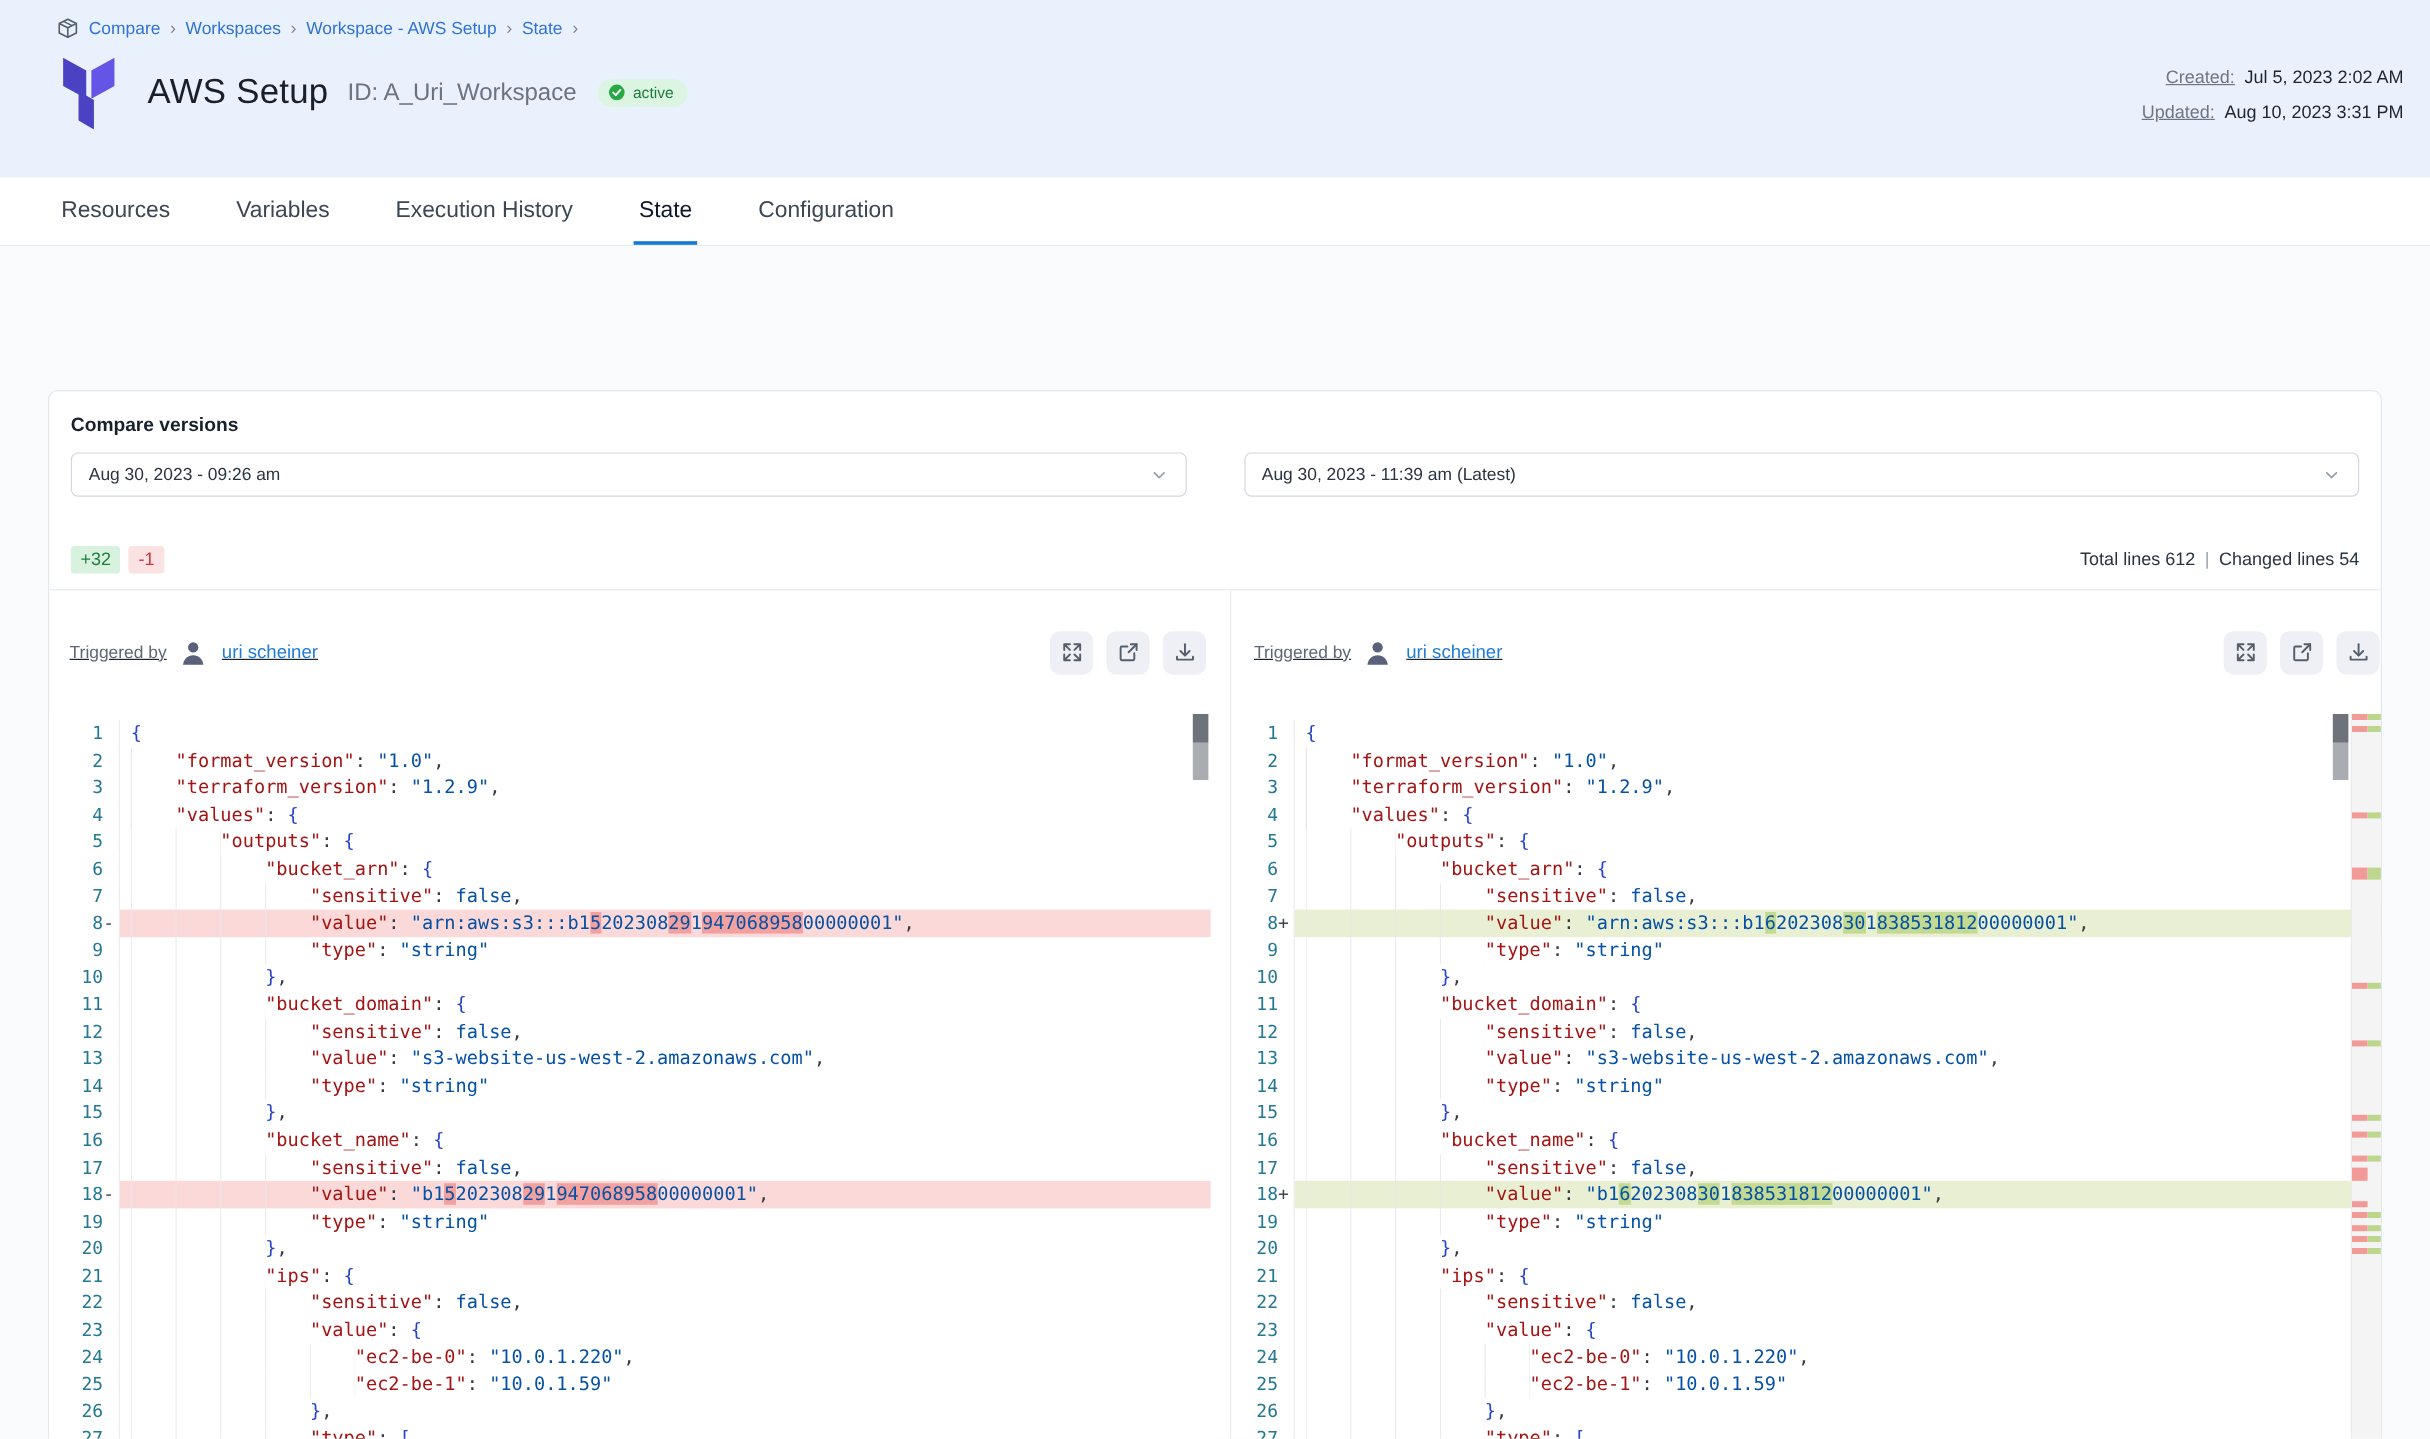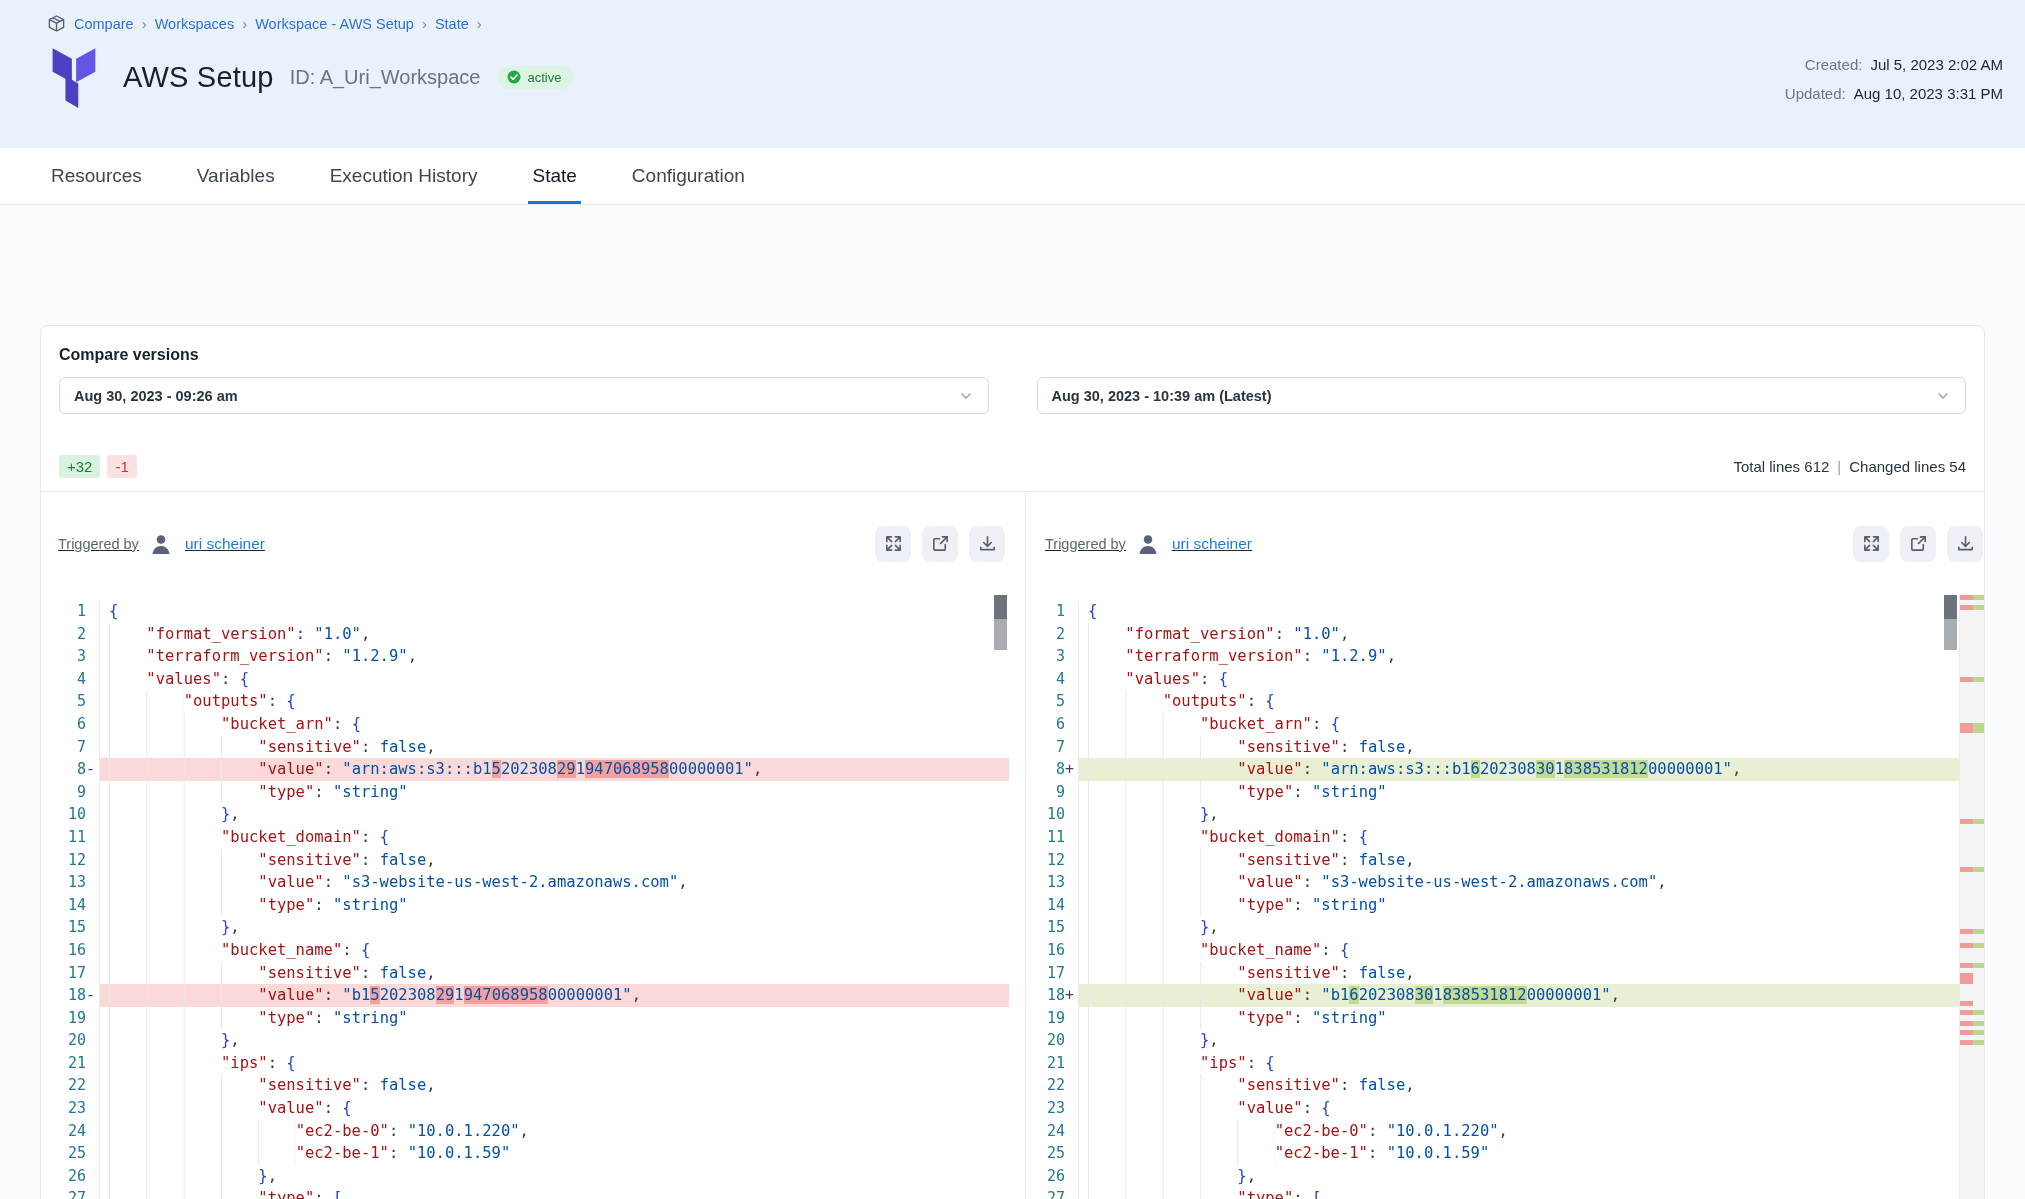--- a/index.html
+++ b/index.html
@@ -12,41 +12,41 @@
   .crumbs .crumb { color:#2f72d3; cursor:pointer; }
   .crumbs .sep { color:#7c8696; font-size:15px; }
   .brand { position:absolute; left:47px; top:46px; display:flex; align-items:center; }
   .logo { width:54px; height:62px; margin-right:22px; }
   .title { font-size:29px; font-weight:500; color:#18202c; letter-spacing:.2px; }
   .wsid { font-size:20px; color:#6a7380; margin-left:16px; }
   .badge { display:inline-flex; align-items:center; gap:6px; background:#dcf5e2; color:#1f7a3d;
            font-size:13px; font-weight:500; border-radius:12px; padding:4px 12px 4px 9px; margin-left:18px; }
   .meta { position:absolute; right:22px; top:56px; text-align:right; font-size:15px; }
   .meta .row { margin-bottom:12px; }
-  .meta .lab { color:#6e7683; margin-right:8px; }
+  .meta .lab { color:#6e7683; margin-right:8px;text-decoration:underline; }
   .meta .val { color:#1d2530; }
 
   
   .tabbar { position:absolute; left:0; top:148px; width:2025px; height:57px; background:#fff;
             border-bottom:1px solid #e7eaee; display:flex; align-items:stretch; padding-left:47px; }
   .tab { font-size:19px; color:#3d4754; margin-right:47px; display:flex; align-items:center;
          border-bottom:3px solid transparent; padding:2px 4px 0; cursor:pointer; }
   .tab.active { color:#101828; border-bottom-color:#1479d2; }
 
   
   .content { position:absolute; left:0; top:206px; width:2025px; height:993px; background:#fafbfd; }
   .card { background:#fff; border:1px solid #e4e8ed; border-radius:8px; }
   .card1 { position:absolute; left:40px; right:40px; top:47px; height:52px; display:flex; align-items:center; padding:0 19px; }
   .fname { font-size:15.5px; font-weight:bold; color:#1b2430; }
   .fdiv { width:1px; height:20px; background:#d6dae0; margin:0 14px; }
   .fupdated { font-size:15.5px; color:#3f4856; }
 
   .card2 { position:absolute; left:40px; right:40px; top:119px; height:900px; padding-top:20px; overflow:hidden; }
   .cmp-title { font-size:16px; font-weight:bold; color:#18202c; margin:0 18px; }
-  .dd-row { display:flex; gap:48px; margin:13px 18px 0;font-weight:bold; }
+  .dd-row { display:flex; gap:48px; margin:13px 18px 0; }
   .dd { flex:1; height:37px; border:1px solid #d3d8df; border-radius:6px; background:#fff;
         display:flex; align-items:center; padding:0 14px; font-size:14.5px; color:#2a3340; cursor:pointer; }
   .dd .ddtext { flex:1; }
   .dd svg { flex:none; }
 
   .stats-row { display:flex; justify-content:space-between; align-items:center; margin:41px 18px 13px; }
   .chg { display:flex; gap:7px; }
   .pill { font-size:15px; padding:3px 8px; border-radius:3px; }
   .pill.add { background:#d9f2df; color:#1e7e3e; }
   .pill.del { background:#fbe2e2; color:#cc3340; }
@@ -172,21 +172,21 @@
     <div class="cmp-title">Compare versions</div>
 
     <div class="dd-row">
       <div class="dd">
         <span class="ddtext">Aug 30, 2023 - 09:26 am</span>
         <svg width="16" height="16" viewBox="0 0 16 16" fill="none" stroke="#98a1ad" stroke-width="1.5" stroke-linecap="round">
             <path d="M4 6l4 4 4-4"></path>
           </svg>
       </div>
       <div class="dd">
-        <span class="ddtext">Aug 30, 2023 - 10:39 am (Latest)</span>
+        <span class="ddtext">Aug 30, 2023 - 11:39 am (Latest)</span>
         <svg width="16" height="16" viewBox="0 0 16 16" fill="none" stroke="#98a1ad" stroke-width="1.5" stroke-linecap="round">
             <path d="M4 6l4 4 4-4"></path>
           </svg>
       </div>
     </div>
 
     <div class="stats-row">
       <div class="chg">
         <span class="pill add">+32</span>
         <span class="pill del">-1</span>

